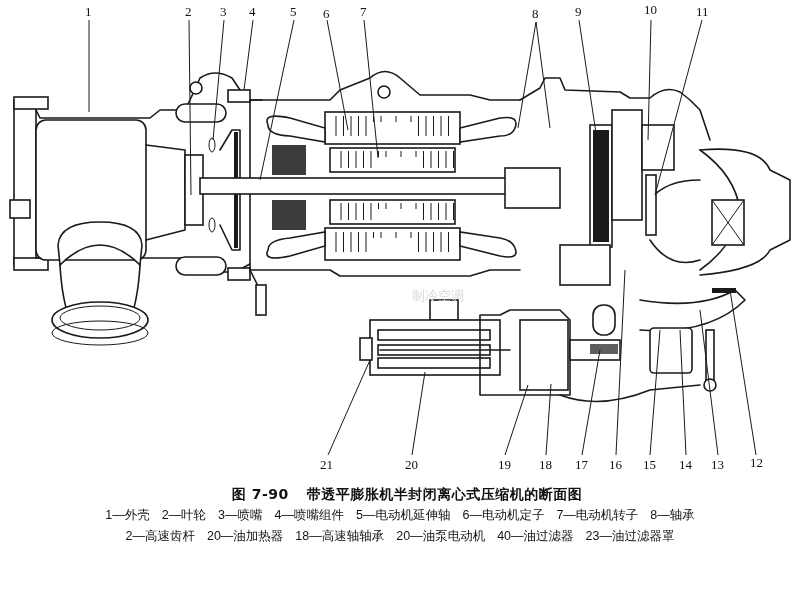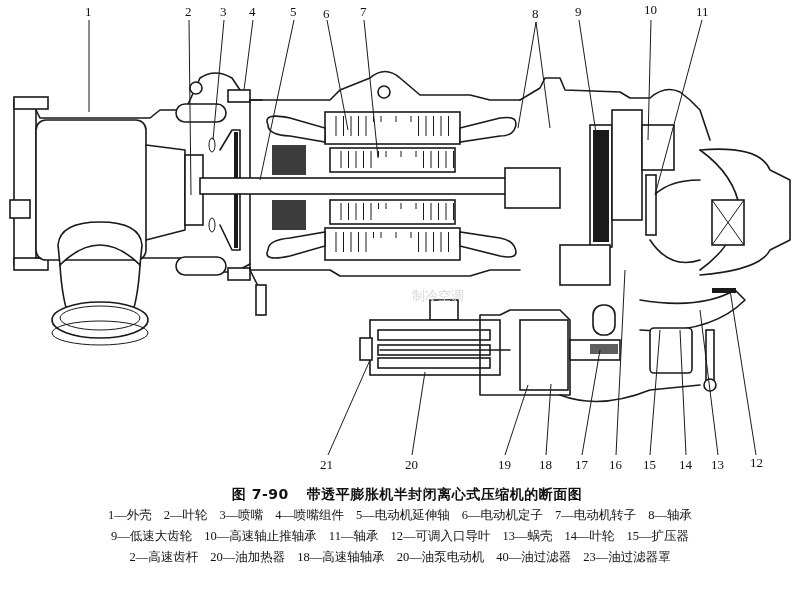--- a/index.html
+++ b/index.html
@@ -11,21 +11,21 @@
   .thin { fill: none; stroke: #1a1a1a; stroke-width: 1; }
   .fillw { fill: #fff; stroke: #1a1a1a; stroke-width: 1.6; }
   .dark { fill: #1a1a1a; }
   .leader { stroke: #1a1a1a; stroke-width: 1; fill: none; }
   .callout { font-family: "Liberation Serif", serif; font-size: 13px; fill: #111; }
   .wm { font-family: "DejaVu Sans", sans-serif; font-size: 13px; fill: #d8d8d8; }
   #caption { position: absolute; left: 0; top: 483px; width: 800px; text-align: center; }
   .cap-title { font-family: "DejaVu Sans", sans-serif; font-weight: bold; font-size: 14px; letter-spacing: 0.5px; height: 22px; line-height: 22px; padding-left: 14px; }
   .cap-title .fig-no { margin-right: 18px; }
   .cap-sub { font-family: "DejaVu Serif", serif; font-size: 12.5px; height: 22px; line-height: 22px; }
-  .legend-row { font-family: Liberation Serif, serif; font-size: 12.5px; height: 21px; line-height: 21px; white-space: nowrap; }
+  .legend-row { font-family: Liberation Sans, sans-serif; font-size: 12.5px; height: 21px; line-height: 21px; white-space: nowrap; }
   .legend-item { margin: 0 6px; }
 </style>
 </head>
 <body>
 
 <div id="figure">
 <svg viewBox="0 0 800 480" xmlns="http://www.w3.org/2000/svg">
 
   <g>
     <rect class="fillw" x="14" y="100" width="22" height="165"></rect>
@@ -260,16 +260,15 @@
   </g>
 </svg>
 </div>
 
 <div id="caption">
   <div class="cap-title">
     <span class="fig-no">图 7-90</span><span>带透平膨胀机半封闭离心式压缩机的断面图</span>
   </div>
   <div id="legend">
       <div class="legend-row"><span class="legend-item">1—外壳</span><span class="legend-item">2—叶轮</span><span class="legend-item">3—喷嘴</span><span class="legend-item">4—喷嘴组件</span><span class="legend-item">5—电动机延伸轴</span><span class="legend-item">6—电动机定子</span><span class="legend-item">7—电动机转子</span><span class="legend-item">8—轴承</span></div>
-      <div class="legend-row"><span class="legend-item">9—低速大齿轮</span><span class="legend-item">10—高速轴止推轴承</span><span class="legend-item">11—轴承</span><span class="legend-item">12—可调入口导叶</span><span class="legend-item">13—蜗壳</span><span class="legend-item">14—叶轮</span><span class="legend-item">15—扩压器</span></div>
       <div class="legend-row"><span class="legend-item">2—高速齿杆</span><span class="legend-item">20—油加热器</span><span class="legend-item">18—高速轴轴承</span><span class="legend-item">20—油泵电动机</span><span class="legend-item">40—油过滤器</span><span class="legend-item">23—油过滤器罩</span></div>
     </div>
 </div>
 
 </body></html>

